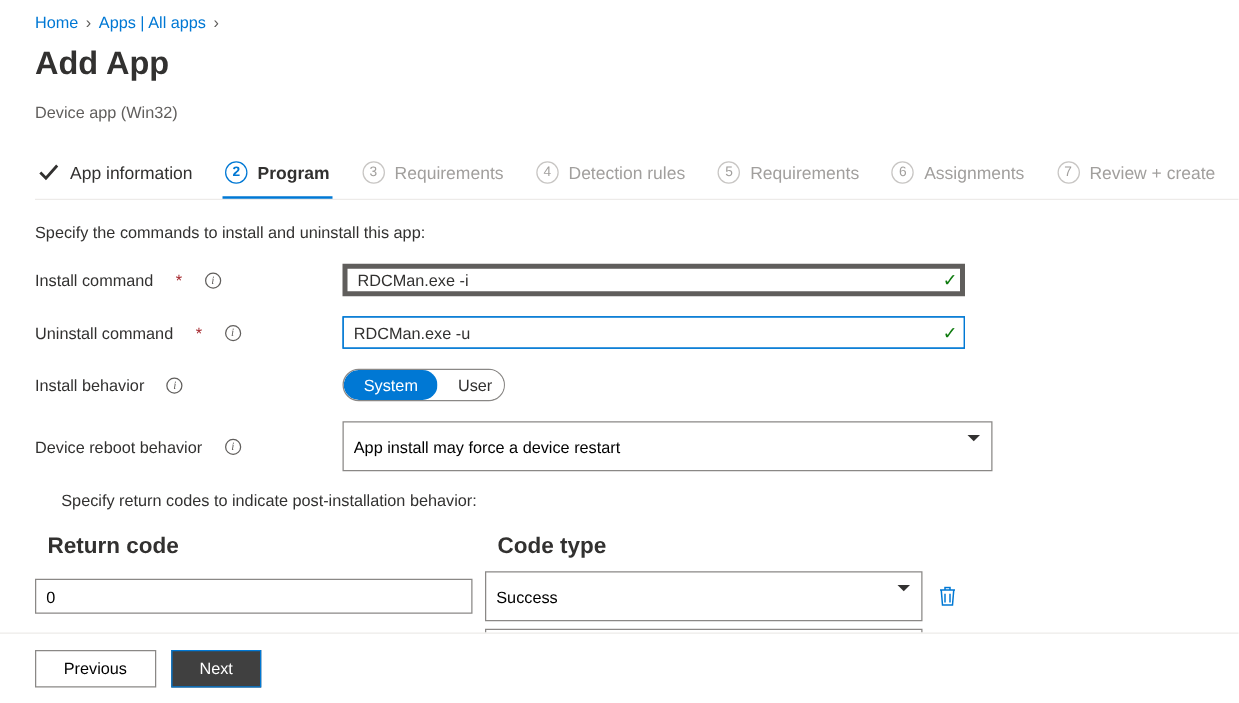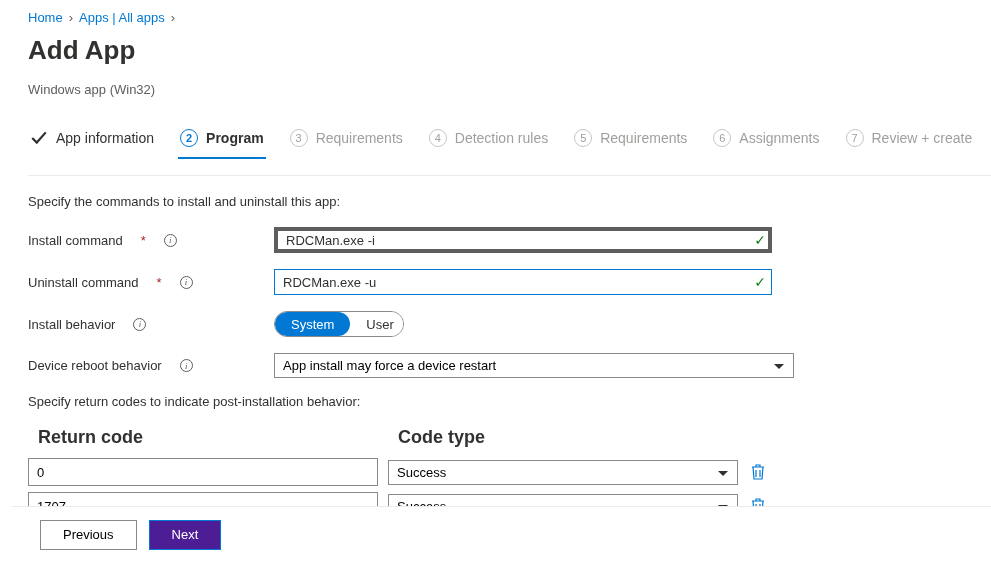--- a/index.html
+++ b/index.html
@@ -3,21 +3,21 @@
 <meta charset="utf-8">
 <style>
   * { box-sizing: border-box; margin: 0; padding: 0; font-family: "Segoe UI", Arial, sans-serif; }
   body { background: #fff; color: #323130; width: 991px; height: 562px; overflow: hidden; position: relative; }
   .page { padding: 10px 0 0 28px; }
   .breadcrumb { font-size: 13px; color: #0078d4; display: flex; align-items: center; gap: 6px; margin-bottom: 10px; }
   .breadcrumb span.sep { color: #605e5c; }
   .breadcrumb a { color: #0078d4; text-decoration: none; cursor: pointer; }
   .title { font-size: 26px; font-weight: 600; color: #323130; margin-bottom: 16px; }
   .subtitle { font-size: 13px; color: #605e5c; margin-bottom: 26px; }
-  .tabs { display: flex; align-items: flex-start; gap: 22px; border-bottom: 1px solid #edebe9; margin-bottom: 18px; padding-bottom: 16px; }
+  .tabs { display: flex; align-items: flex-start; gap: 22px; border-bottom: 1px solid #edebe9; margin-bottom: 18px; padding-bottom: 0; }
   .tab { display: flex; align-items: center; gap: 8px; padding: 6px 2px 10px 2px; font-size: 14px; color: #a19f9d; cursor: pointer; border-bottom: 2px solid transparent; }
   .tab .num { display: inline-flex; align-items: center; justify-content: center; width: 18px; height: 18px; border: 1px solid #c8c6c4; border-radius: 50%; font-size: 11px; color: #a19f9d; }
   .tab.done { color: #323130; }
   .tab.done svg { width: 18px; height: 18px; }
   .tab.active { color: #323130; border-bottom: 2px solid #0078d4; font-weight: 600;}
   .tab.active .num { border-color: #0078d4; color: #0078d4; background:#fff; font-weight:600;}
   .section-text { font-size: 13px; color: #323130; margin-bottom: 18px; }
   .form-row { display: flex; align-items: center; margin-bottom: 16px; }
   .form-label { width: 246px; font-size: 13px; color: #323130; display: flex; align-items: center; gap: 18px; }
   .req { color: #a4262c; }
@@ -25,48 +25,48 @@
   .text-input { width: 498px; height: 26px; border: 4px solid #fca5a5; padding: 0 28px 0 8px; font-size: 13px; color: #323130; position: relative; }
   .input-wrap { position: relative; width: 498px; }
   .input-wrap.valid input { border-color: #605e5c; }
   .input-wrap.focused input { border: 1px solid #0078d4; outline: 1px solid #0078d4; outline-offset:-1px;}
   .check-icon { position: absolute; right: 6px; top: 50%; transform: translateY(-50%); color: #107c10; font-size: 14px; }
   .toggle-group { display: flex; border: 1px solid #8a8886; border-radius: 14px; overflow: hidden; height: 26px; width:130px;}
   .toggle-btn { padding: 0 16px; font-size: 13px; background: #fff; color: #323130; border: none; cursor: pointer; display:flex; align-items:center; justify-content:center;}
   .toggle-btn.active { background: #0078d4; color: #fff; border-radius:14px; flex:1;}
   .toggle-btn:not(.active){ flex:1; }
   .select-wrap { position: relative; width: 520px; }
-  .select-wrap select { width: 100%; height: 25px; border: 1px solid #8a8886; padding: 0 8px; font-size: 13px; background: #fff; appearance: none; }
+  .select-wrap select { width: 100%; height: 40px; border: 1px solid #8a8886; padding: 0 8px; font-size: 13px; background: #fff; appearance: none; }
   .select-wrap::after { content: ""; position: absolute; right: 10px; top: 11px; border-left: 5px solid transparent; border-right: 5px solid transparent; border-top: 5px solid #323130; pointer-events: none; }
   .table-section { margin-top: 18px; }
   .table-head { display: flex; font-size: 18px; font-weight: 600; color: #323130; margin-bottom: 10px; padding-left: 10px;}
   .th-code { width: 360px; }
   .th-type { width: 350px; }
   .table-row { display: flex; align-items: center; gap: 10px; margin-bottom: 6px; }
   .table-row input { width: 350px; height: 28px; border: 1px solid #8a8886; padding: 0 8px; font-size: 13px; }
   .table-row .select-wrap { width: 350px; }
   .del-btn { width: 20px; height: 22px; background: none; border: none; cursor: pointer; color: #0078d4; display:flex; align-items:center; justify-content:center;}
-  .footer { position: absolute; left: 12px; right: 0; bottom: 0; height: 56px; border-top: 1px solid #edebe9; display: flex; align-items: center; gap: 12px; padding-left: 28px; background:#fff;}
+  .footer { position: absolute; left: 0; right: 0; bottom: 0; height: 56px; border-top: 1px solid #edebe9; display: flex; align-items: center; gap: 12px; padding-left: 28px; background:#fff;}
   .btn { height: 30px; padding: 0 22px; font-size: 13px; border: 1px solid #8a8886; background: #fff; cursor: pointer; }
-  .btn.primary { background: #4c1d95; color: #fff; border-color: #0078d4; }
+  .btn.primary { background: #404040; color: #fff; border-color: #0078d4; }
   .scroll-cut { height: 12px; overflow:hidden; }
 </style>
 </head>
 <body>
 
 <div class="page">
   <div class="breadcrumb">
     <a>Home</a>
     <span class="sep">›</span>
     <a>Apps | All apps</a>
     <span class="sep">›</span>
   </div>
 
   <h1 class="title">Add App</h1>
-  <div class="subtitle">Windows app (Win32)</div>
+  <div class="subtitle">Device app (Win32)</div>
 
   <div class="tabs">
     <div class="tab done">
       <svg viewBox="0 0 16 16">
           <path d="M2 8 L6 12 L14 3" stroke="#323130" stroke-width="2" fill="none"></path>
         </svg>
       <span>App information</span>
     </div>
     <div class="tab active">
       <span class="num">2</span>
@@ -136,21 +136,21 @@
       <span>Device reboot behavior</span>
       <span class="info-icon">i</span>
     </div>
     <div class="select-wrap">
       <select>
         <option>App install may force a device restart</option>
       </select>
     </div>
   </div>
 
-  <div class="section-text" style="margin-top:6px;">Specify return codes to indicate post-installation behavior:</div>
+  <div class="section-text" style="margin-top:6px;margin-left:21px;">Specify return codes to indicate post-installation behavior:</div>
 
   <div class="table-section">
     <div class="table-head">
       <div class="th-code">Return code</div>
       <div class="th-type">Code type</div>
     </div>
     <div class="table-row">
       <input value="0" style="">
       <div class="select-wrap"><select><option>Success</option></select></div>
       <button class="del-btn">

